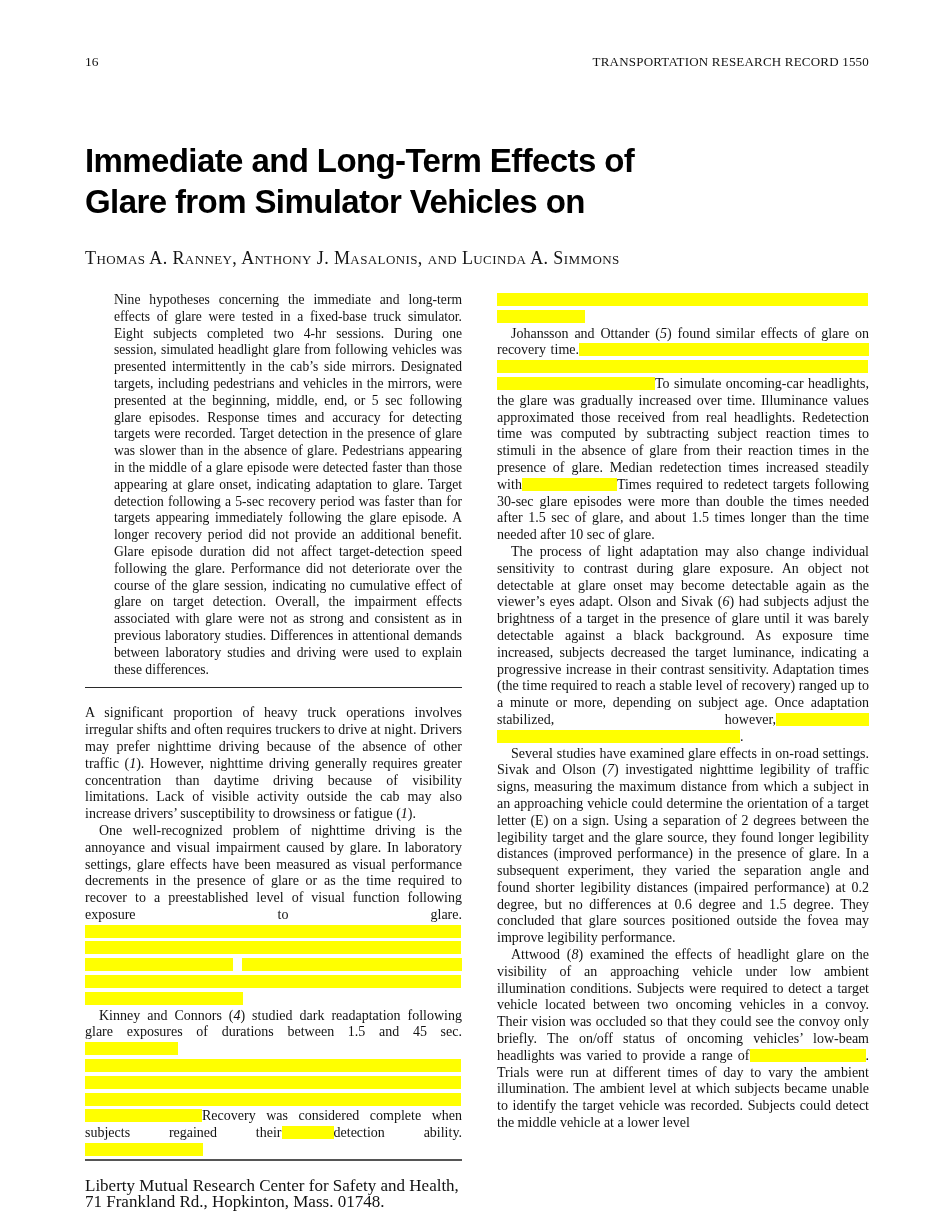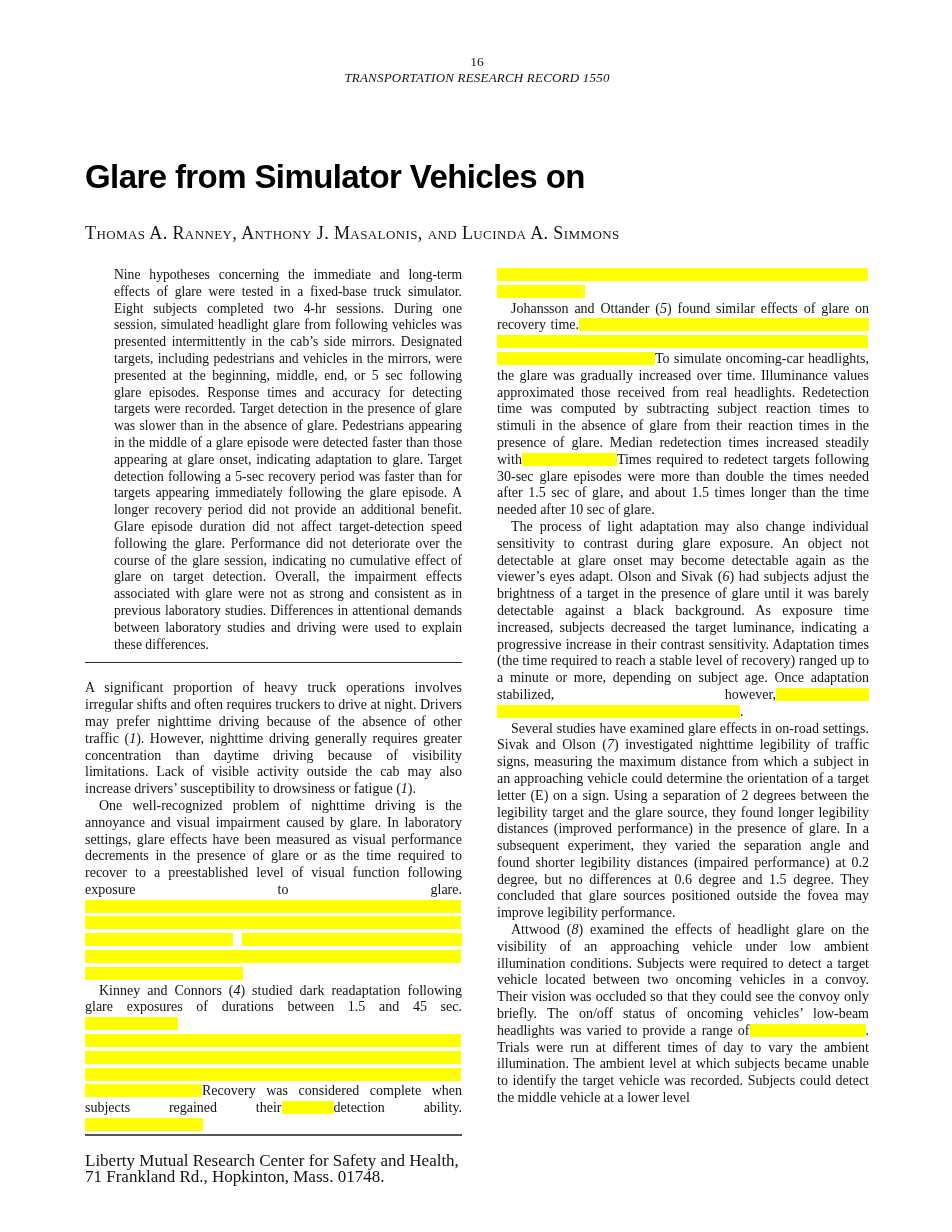--- a/index.html
+++ b/index.html
@@ -6,23 +6,23 @@
   .page {
     position:relative;
     width:952px; height:1232px;
     background:#ffffff;
     box-sizing:border-box;
     padding:54px 83px 0 85px;
     font-family:"Liberation Serif", serif;
     color:#121212;
     overflow:hidden;
   }
-  .header { display:flex; justify-content:space-between; align-items:center;flex-direction:column; }
+  .header { display:flex; justify-content:space-between; align-items:flex-end; }
   .page-number { font-size:13.5px; }
-  .journal { font-style:italic; font-size:13px; letter-spacing:0.2px; }
+  .journal { font-size:13px; letter-spacing:0.2px; }
 
   .paper-title {
     margin-top:70px;
     font-family:"Liberation Sans", sans-serif;
     font-weight:bold;
     font-size:33px;
     line-height:41px;
     letter-spacing:-0.6px;
     color:#000;
   }
@@ -67,20 +67,21 @@
 <body style="--hl: #ffff00;">
 
 <div class="page">
 
   <div class="header">
     <span class="page-number">16</span>
     <span class="journal">TRANSPORTATION RESEARCH RECORD 1550</span>
   </div>
 
   <div class="paper-title">
+      <div>Immediate and Long-Term Effects of</div>
       <div>Glare from Simulator Vehicles on</div>
     </div>
 
   <div class="authors">Thomas A. Ranney, Anthony J. Masalonis, and Lucinda A. Simmons</div>
 
   <div class="columns">
 
     <div class="col left">
       <div class="abstract-block">
           <p class="para">Nine hypotheses concerning the immediate and long-term effects of glare were tested in a fixed-base truck simulator. Eight subjects completed two 4-hr sessions. During one session, simulated headlight glare from following vehicles was presented intermittently in the cab’s side mirrors. Designated targets, including pedestrians and vehicles in the mirrors, were presented at the beginning, middle, end, or 5 sec following glare episodes. Response times and accuracy for detecting targets were recorded. Target detection in the presence of glare was slower than in the absence of glare. Pedestrians appearing in the middle of a glare episode were detected faster than those appearing at glare onset, indicating adaptation to glare. Target detection following a 5-sec recovery period was faster than for targets appearing immediately following the glare episode. A longer recovery period did not provide an additional benefit. Glare episode duration did not affect target-detection speed following the glare. Performance did not deteriorate over the course of the glare session, indicating no cumulative effect of glare on target detection. Overall, the impairment effects associated with glare were not as strong and consistent as in previous laboratory studies. Differences in attentional demands between laboratory studies and driving were used to explain these differences.</p>

